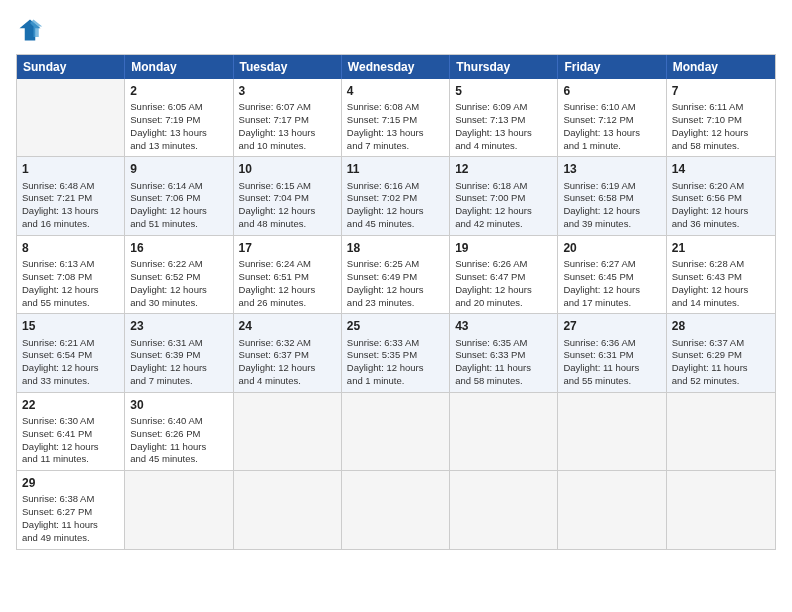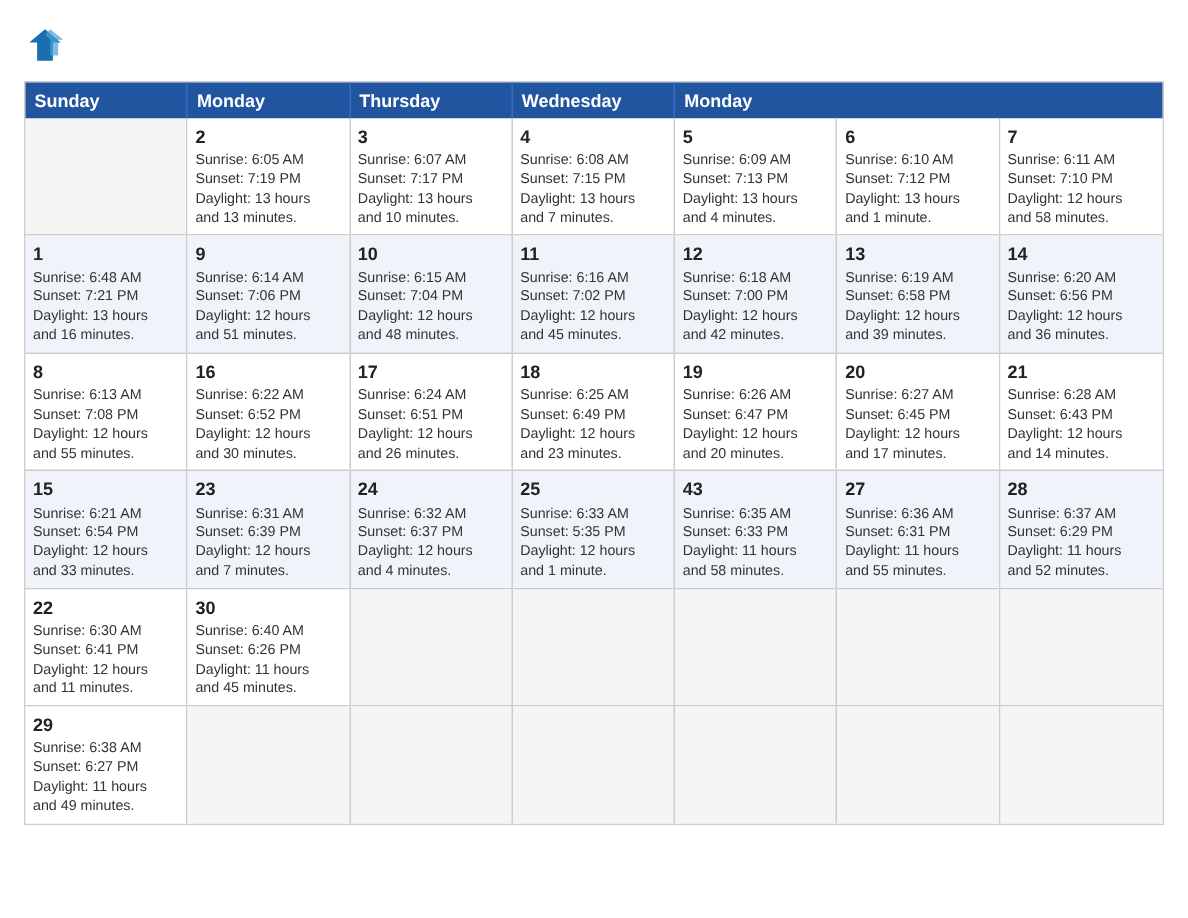--- a/index.html
+++ b/index.html
@@ -133,22 +133,24 @@
     <div class="title-block">
       <div class="month-title"></div>
       <div class="location"></div>
     </div>
   </div>
 
   <div class="calendar">
     <div class="cal-header-row" id="cal-header">
         <div class="cal-header-cell">Sunday</div>
         <div class="cal-header-cell">Monday</div>
+        <div class="cal-header-cell">Tuesday</div>
+        <div class="cal-header-cell">Wednesday</div>
         <div class="cal-header-cell">Thursday</div>
-        <div class="cal-header-cell">Wednesday</div>
+        <div class="cal-header-cell">Friday</div>
         <div class="cal-header-cell">Monday</div>
       </div>
     <div class="cal-body" id="cal-body">
         <div class="cal-row">
           <div class="cal-cell empty"></div>
           <div class="cal-cell">
             <span class="day-num">2</span>
             <div>Sunrise: 6:05 AM</div>
             <div>Sunset: 7:19 PM</div>
             <div>Daylight: 13 hours</div>

